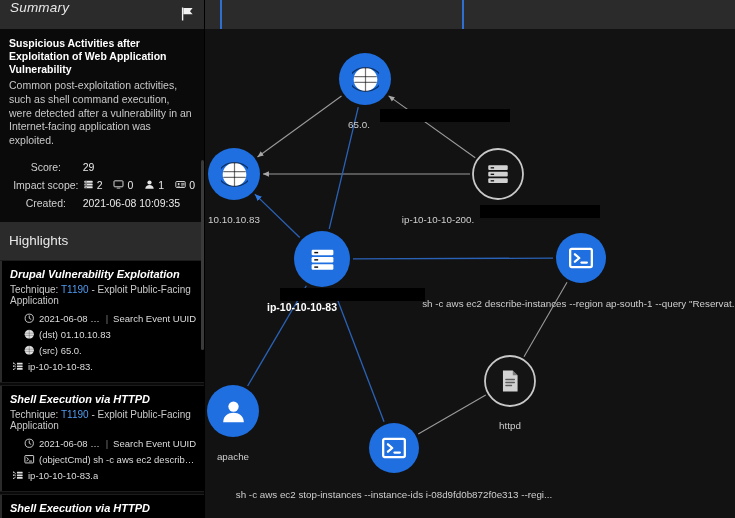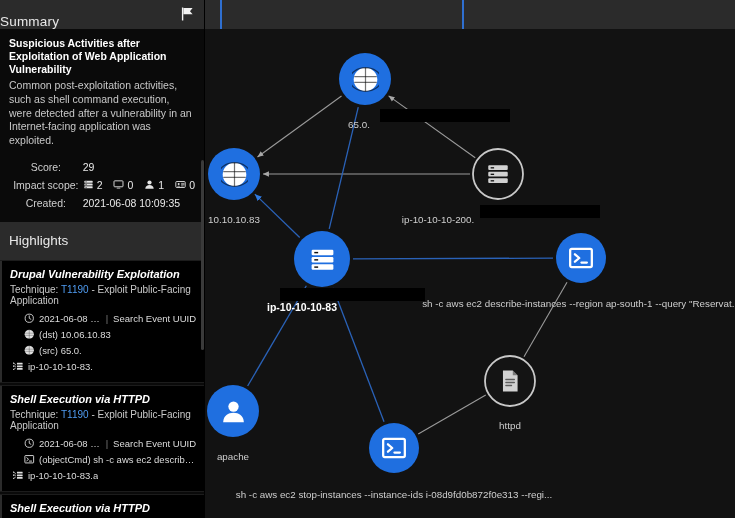--- a/index.html
+++ b/index.html
@@ -17,23 +17,24 @@
     width: 205px; height: 518px;
     background: #0a0a0a;
     position: relative;
     overflow: hidden;
     flex: 0 0 205px;
     border-right: 1px solid #000;
   }
   .panel-header {
     height: 29px;
     background: #2b2b2b;
-    display: flex; align-items: flex-end;
-    padding: 0 0;
+    display: flex; align-items: flex-start;
+    padding: 0 10px;
     position: relative;
+    font-style: italic;
   }
   .panel-header .title {
     font-size: 13.5px; color: #e8e8e8; font-weight: 400;
     letter-spacing: .2px;
   }
   .flag-icon { position: absolute; right: 10px; top: 7px; width: 13px; height: 14px; }
 
   .summary-body { padding: 8px 9px 4px 9px; background:#0a0a0a; }
   .summary-title {
     font-size: 10.5px; font-weight: bold; color: #ffffff;
@@ -204,21 +205,21 @@
             </div>
             <div class="hl-row indent">
               <span class="ico">
                 <svg viewBox="0 0 24 24" width="10.5" height="10.5" aria-hidden="true">
                   <circle cx="12" cy="12" r="10.5" fill="#e0e0e0"></circle>
         <path d="M12 1.5 A14 10.5 0 0 1 12 22.5 A14 10.5 0 0 1 12 1.5" fill="none" stroke="#000" stroke-width="1.1" opacity=".55"></path>
         <path d="M2 9.5 H22 M2 14.5 H22" stroke="#000" stroke-width="1.1" opacity=".55"></path>
         <path d="M12 1.5 V22.5" stroke="#000" stroke-width="1.1" opacity=".55"></path>
                 </svg>
               </span>
-              <span class="txt">(dst) 10.06.10.83</span>
+              <span class="txt">(dst) 01.10.10.83</span>
             </div>
             <div class="hl-row indent">
               <span class="ico">
                 <svg viewBox="0 0 24 24" width="10.5" height="10.5" aria-hidden="true">
                   <circle cx="12" cy="12" r="10.5" fill="#e0e0e0"></circle>
         <path d="M12 1.5 A14 10.5 0 0 1 12 22.5 A14 10.5 0 0 1 12 1.5" fill="none" stroke="#000" stroke-width="1.1" opacity=".55"></path>
         <path d="M2 9.5 H22 M2 14.5 H22" stroke="#000" stroke-width="1.1" opacity=".55"></path>
         <path d="M12 1.5 V22.5" stroke="#000" stroke-width="1.1" opacity=".55"></path>
                 </svg>
               </span>

